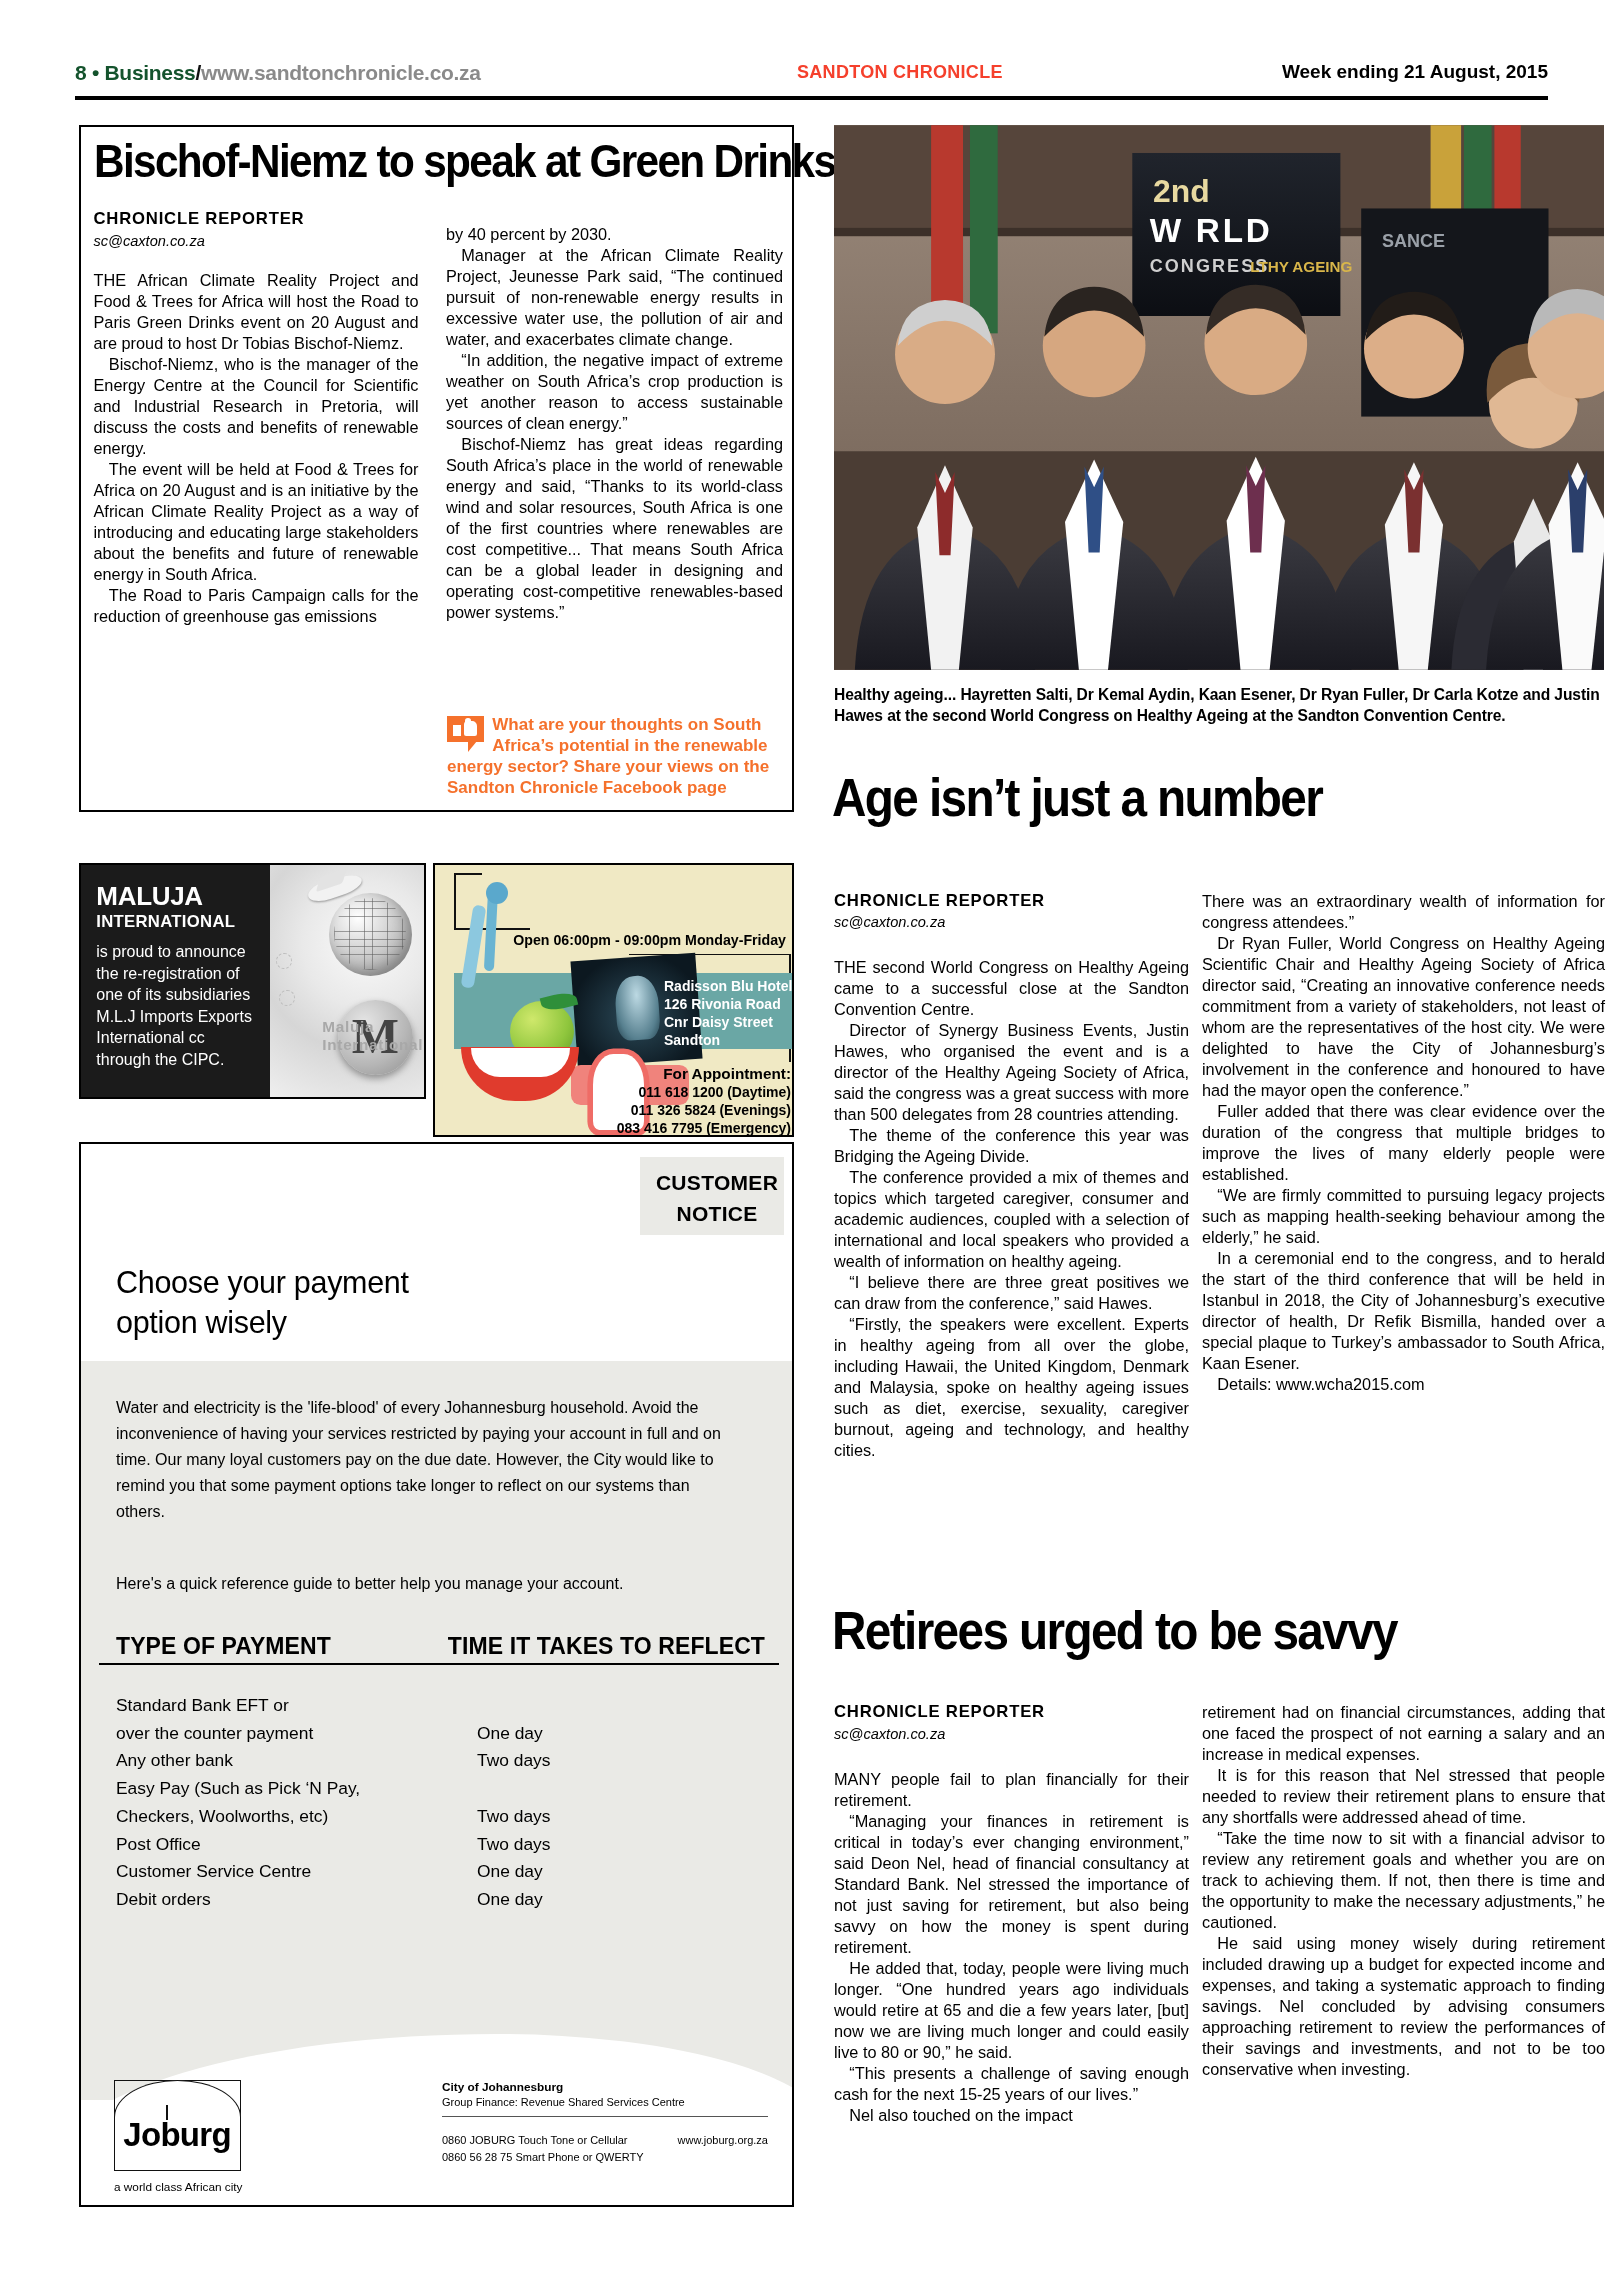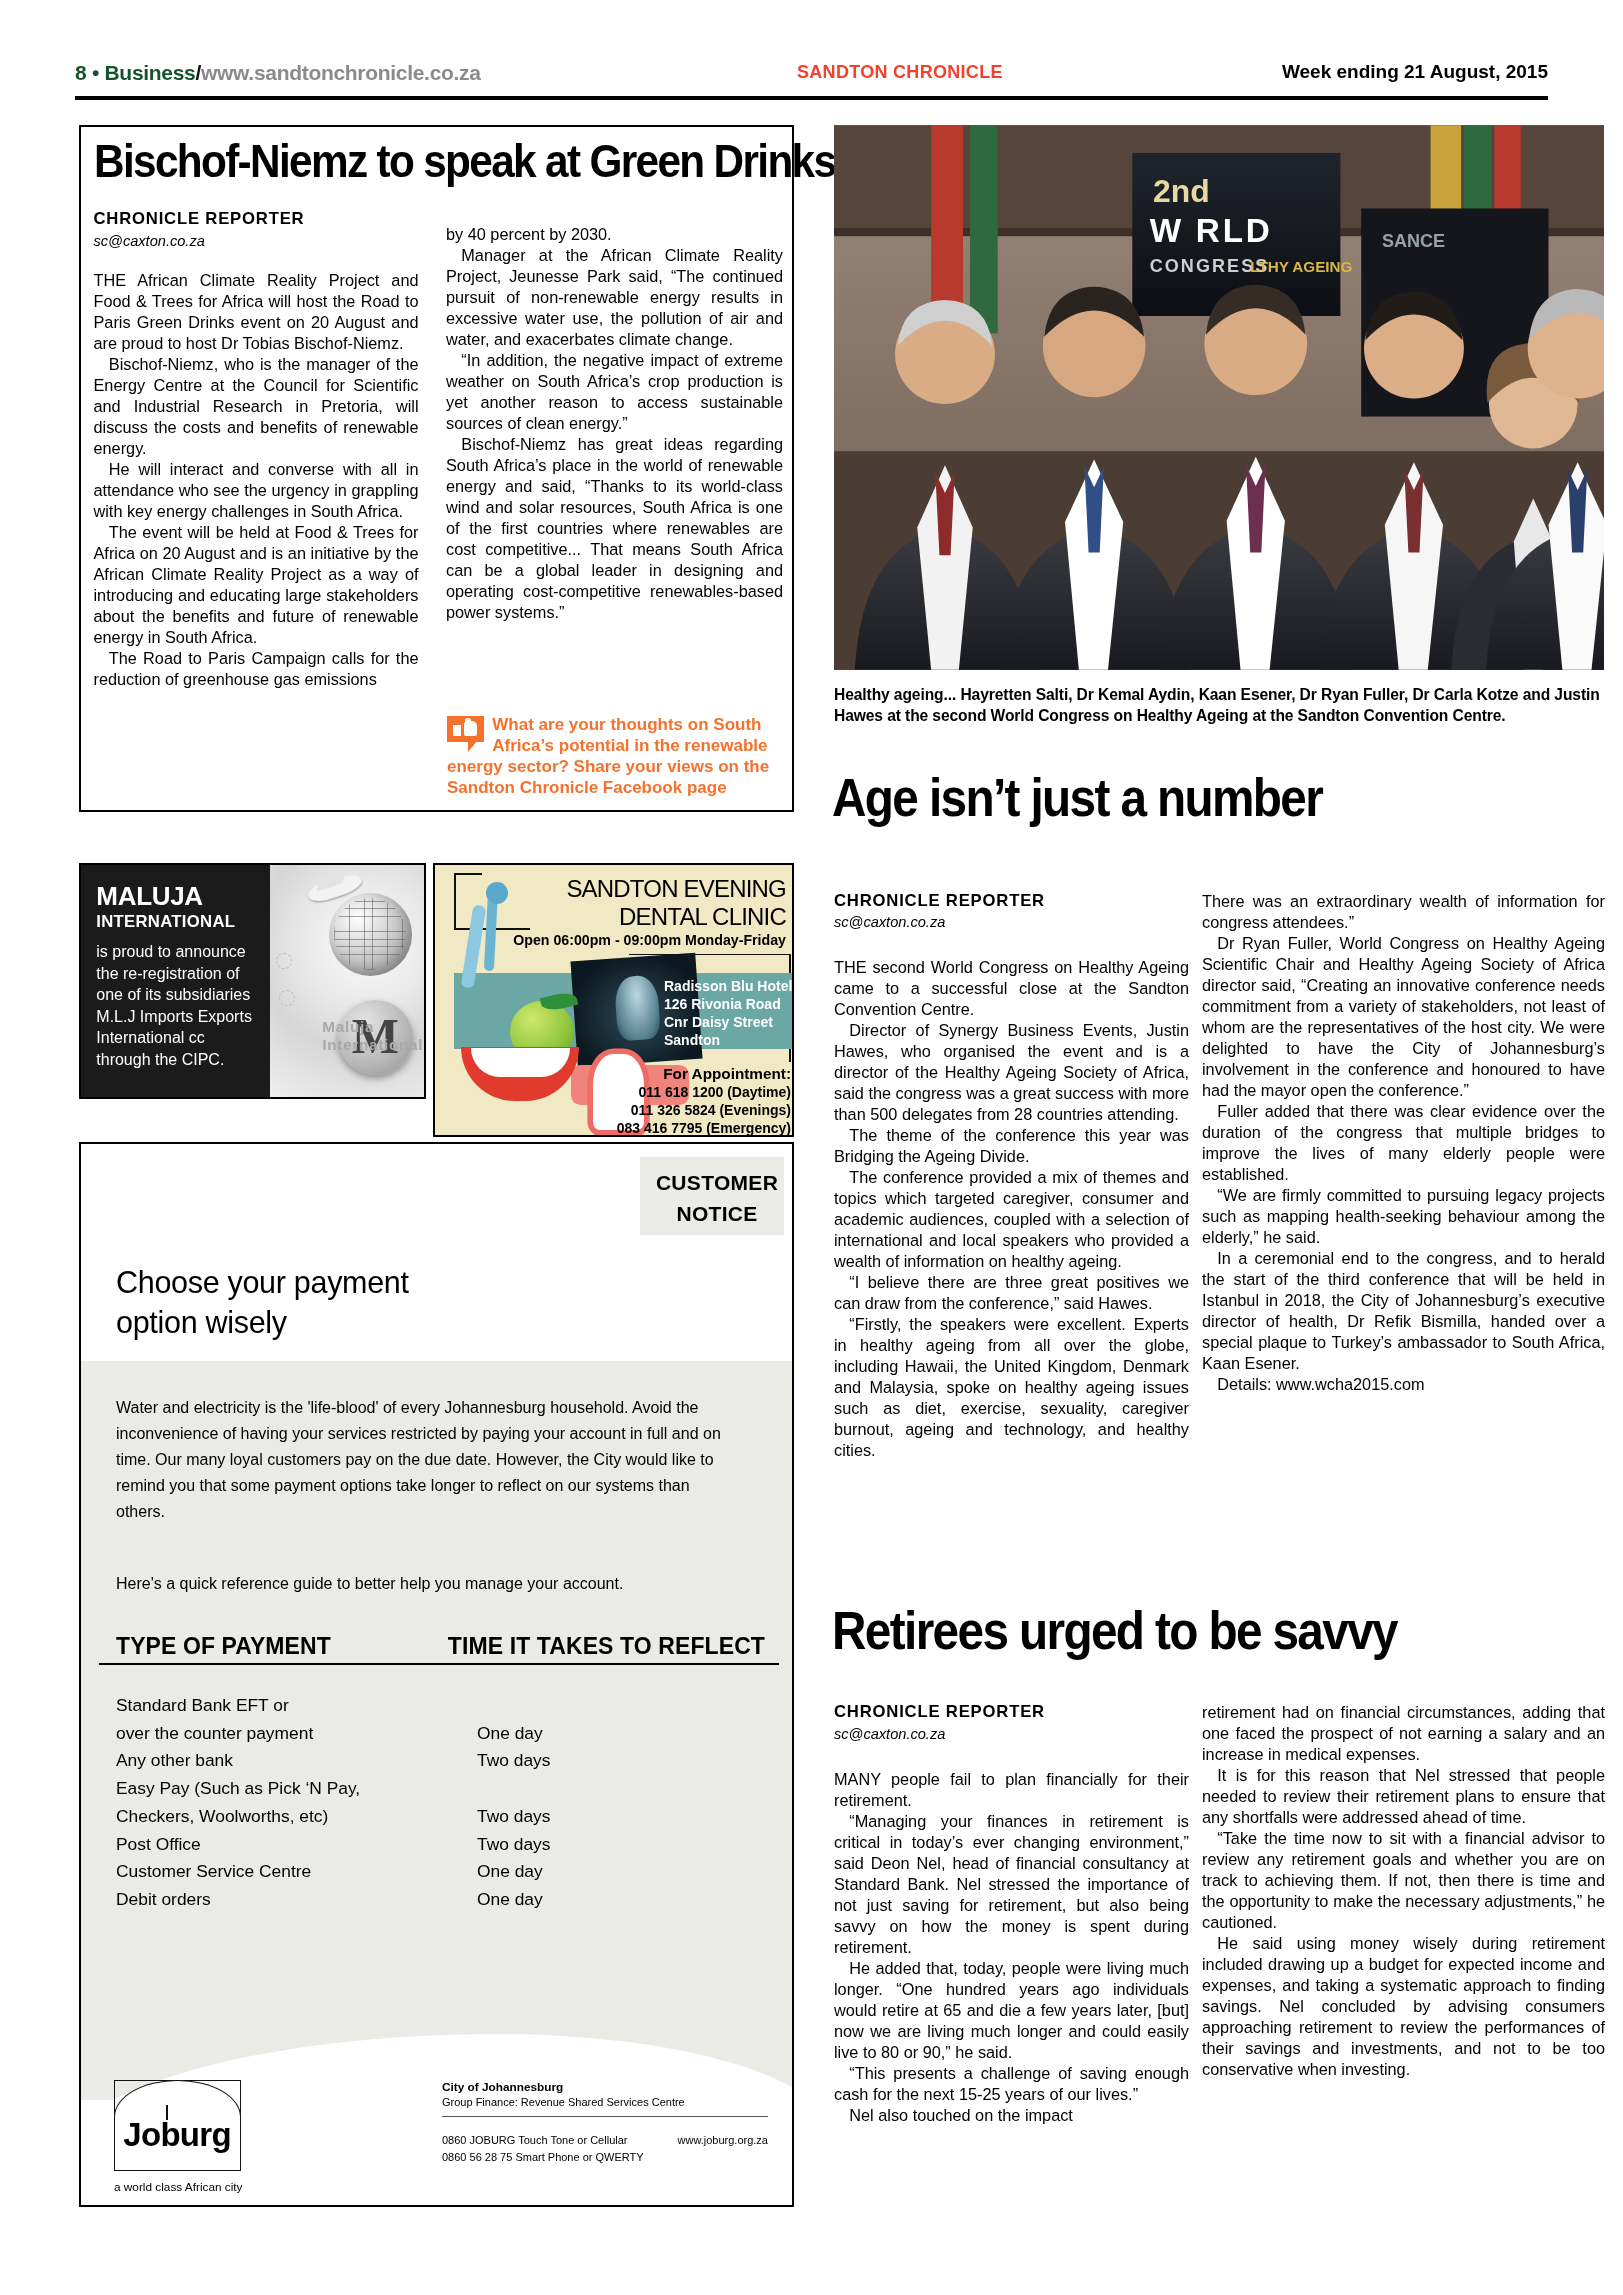--- a/index.html
+++ b/index.html
@@ -138,21 +138,20 @@
   <div class="rule"></div>
 
   <div class="artbox">
     <div class="hl1">Bischof-Niemz to speak at Green Drinks</div>
     <div class="byline" style="left:12.5px;top:82px;">CHRONICLE REPORTER</div>
     <div class="bymail" style="left:12.5px;top:106px;">sc@caxton.co.za</div>
 
     <div class="col" style="left:12.5px;top:143px;width:325px;">
       <p class="first">THE African Climate Reality Project and Food &amp; Trees for Africa will host the Road to Paris Green Drinks event on 20 August and are proud to host Dr Tobias Bischof-Niemz.</p>
       <p>Bischof-Niemz, who is the manager of the Energy Centre at the Council for Scientific and Industrial Research in Pretoria, will discuss the costs and benefits of renewable energy.</p>
-      <p>He will interact and converse with all in attendance who see the urgency in grappling with key energy challenges in South Africa.</p>
       <p>The event will be held at Food &amp; Trees for Africa on 20 August and is an initiative by the African Climate Reality Project as a way of introducing and educating large stakeholders about the benefits and future of renewable energy in South Africa.</p>
       <p>The Road to Paris Campaign calls for the reduction of greenhouse gas emissions</p>
     </div>
 
     <div class="col" style="left:365px;top:97px;width:337px;">
       <p class="first">by 40 percent by 2030.</p>
       <p>Manager at the African Climate Reality Project, Jeunesse Park said, “The continued pursuit of non-renewable energy results in excessive water use, the pollution of air and water, and exacerbates climate change.</p>
       <p>“In addition, the negative impact of extreme weather on South Africa’s crop production is yet another reason to access sustainable sources of clean energy.”</p>
       <p>Bischof-Niemz has great ideas regarding South Africa’s place in the world of renewable energy and said, “Thanks to its world-class wind and solar resources, South Africa is one of the first countries where renewables are cost competitive... That means South Africa can be a global leader in designing and operating cost-competitive renewables-based power systems.”</p>
     </div>
@@ -304,24 +303,20 @@
       <div class="dot" style="left:6%;top:54%;"></div>
       <div class="logo"></div>
       <div class="logotext">Maluja International</div>
     </div>
   </div>
 
   <div class="adbox dental">
     <div class="bracket-t"></div>
     <div class="bracket-l"></div>
     <div class="bracket-b"></div>
-    <div class="dtitle">
-      <div>SANDTON EVENING</div>
-      <div>DENTAL CLINIC</div>
-    </div>
     <div class="dhours">Open 06:00pm - 09:00pm Monday-Friday</div>
     <div class="uline"></div>
     <div class="rline"></div>
     <div class="tealband"></div>
     <div class="tool1"></div>
     <div class="tool2"></div>
     <div class="mirror"></div>
     <div class="xray">
         <div class="xtooth"></div>
       </div>

